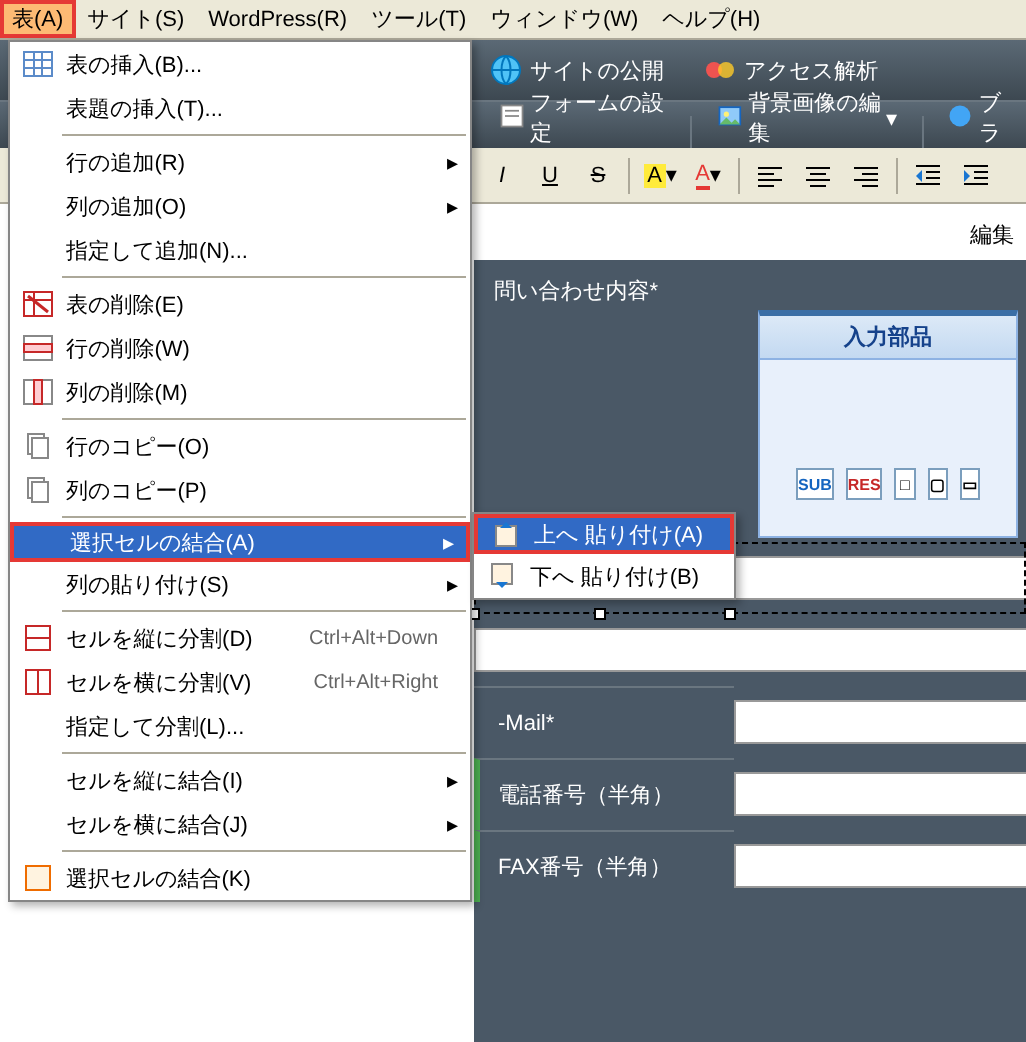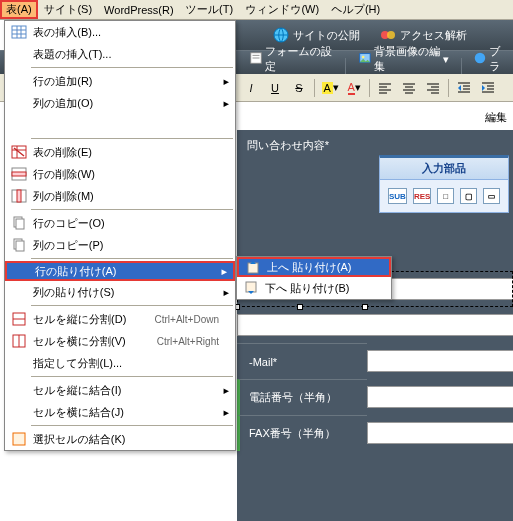--- a/index.html
+++ b/index.html
@@ -1,53 +1,53 @@
 <!DOCTYPE html>
 <html><head>
 <meta charset="utf-8">
 <style>
 * { margin: 0; padding: 0; box-sizing: border-box; font-family: "MS UI Gothic", "Meiryo", sans-serif; font-size: 11px; }
 body { width: 513px; height: 521px; background: #fff; position: relative; overflow: hidden; }
 .menubar { display: flex; background: #ece9d8; border-bottom: 1px solid #aca899; height: 20px; align-items: center; }
 .menubar-item { padding: 2px 6px; cursor: default; }
 .menubar-item.active { background: #fdba74; border: 1px solid #7b9ebd; border-bottom: none; }
 .menubar-item.highlight { border: 2px solid #e53935; padding: 0 4px; }
-.toolbar1 { background: linear-gradient(#5b6975, #3d4851); height: 30px; display: flex; align-items: center; padding-left: 245px; color: #fff; gap: 20px; margin-left: 28px; }
+.toolbar1 { background: linear-gradient(#5b6975, #3d4851); height: 30px; display: flex; align-items: center; padding-left: 245px; color: #fff; gap: 20px; }
 .toolbar1 .tb-item { display: flex; align-items: center; gap: 4px; }
 .tb-icon { width: 16px; height: 16px; display: inline-block; }
 .toolbar2 { background: linear-gradient(#5b6975, #3d4851); height: 24px; display: flex; align-items: flex-end; padding-left: 245px; color: #fff; gap: 8px; font-size: 10px; border-top: 1px solid #6a7680; }
 .toolbar2 .tb2-item { display: flex; align-items: center; gap: 2px; padding: 0 4px; }
 .toolbar3 { background: #ece9d8; height: 28px; border-bottom: 1px solid #aca899; display: flex; align-items: center; padding-left: 240px; gap: 2px; }
 .toolbar3 .fmt-btn { width: 22px; height: 22px; display: flex; align-items: center; justify-content: center; border: 1px solid transparent; }
 .toolbar3 .sep { width: 1px; height: 18px; background: #aca899; margin: 0 2px; }
 .ribbon-right { position: absolute; right: 6px; top: 110px; font-size: 10px; color: #000; }
 .dropdown-menu { position: absolute; top: 20px; left: 4px; width: 232px; background: #fff; border: 1px solid #868686; box-shadow: 2px 2px 4px rgba(0,0,0,.3); z-index: 100; }
 .dropdown-menu .mi { display: flex; align-items: center; height: 22px; padding: 0 4px; position: relative; }
 .dropdown-menu .mi .ico { width: 20px; height: 20px; margin-right: 4px; display: flex; align-items: center; justify-content: center; }
 .dropdown-menu .mi .lbl { flex: 1; }
 .dropdown-menu .mi .shortcut { color: #666; font-size: 10px; margin-right: 12px; }
 .dropdown-menu .mi .arrow { position: absolute; right: 6px; }
 .dropdown-menu .mi.hover { background: #316ac5; color: #fff; }
 .dropdown-menu .mi.hl-red { border: 2px solid #e53935; height: 20px; }
 .dropdown-menu .msep { height: 1px; background: #aca899; margin: 2px 2px 2px 26px; }
-.submenu { position: absolute; top: 256px; left: 236px; width: 156px; background: #fff; border: 1px solid #868686; box-shadow: 2px 2px 4px rgba(0,0,0,.3); z-index: 101; }
+.submenu { position: absolute; top: 256px; left: 236px; width: 132px; background: #fff; border: 1px solid #868686; box-shadow: 2px 2px 4px rgba(0,0,0,.3); z-index: 101; }
 .submenu .mi { display: flex; align-items: center; height: 22px; padding: 0 4px; }
 .submenu .mi .ico { width: 20px; height: 20px; margin-right: 4px; display: flex; align-items: center; justify-content: center; }
 .submenu .mi.hover { background: #316ac5; color: #fff; }
 .submenu .mi.hl-red { border: 2px solid #e53935; height: 20px; }
 .canvas { position: absolute; left: 237px; top: 130px; right: 0; bottom: 0; background: #4a5866; }
 .form-area { padding-top: 110px; }
 .form-row { display: flex; align-items: center; height: 36px; }
 .form-label { width: 130px; padding-left: 12px; color: #fff; border-top: 1px solid #6a7680; height: 36px; display: flex; align-items: center; }
 .form-label.green { border-left: 3px solid #4caf50; padding-left: 9px; }
 .form-input { background: #fff; height: 22px; border: 1px solid #999; flex: 1; margin-right: -20px; }
 .form-header { color: #fff; padding: 8px 0 8px 10px; }
 .palette { position: absolute; right: 4px; top: 155px; width: 130px; background: #e8f0fb; border: 1px solid #8db2e3; border-top: 3px solid #3b6ea5; z-index: 50; }
 .palette .pal-title { background: linear-gradient(#dce9f7,#c3d9f1); height: 22px; display: flex; align-items: center; justify-content: center; color: #15428b; font-weight: bold; border-bottom: 1px solid #8db2e3; }
-.palette .pal-body { padding: 8px; display: flex; gap: 6px; }
+.palette .pal-body { padding: 18px; display: flex; gap: 6px; margin-top: 36px; }
 .pal-item { width: 22px; height: 16px; border: 1px solid #7b9ebd; background: #fff; display: flex; align-items: center; justify-content: center; font-size: 8px; font-weight: bold; }
 .resize-handle { width: 6px; height: 6px; background: #fff; border: 1px solid #000; position: absolute; }
 .sel-border { position: absolute; border: 1px dashed #000; }
 </style>
 </head>
 <body>
 
 <div class="menubar">
   <div class="menubar-item active highlight">表(A)</div>
   <div class="menubar-item">サイト(S)</div>
@@ -229,20 +229,21 @@
       <span class="lbl">行の追加(R)</span>
       <span class="arrow">▸</span>
     </div>
   <div class="mi">
       <span class="ico"></span>
       <span class="lbl">列の追加(O)</span>
       <span class="arrow">▸</span>
     </div>
   <div class="mi">
       <span class="ico"></span>
+      <span class="lbl">指定して追加(N)...</span>
     </div>
   <div class="msep"></div>
   <div class="mi">
       <span class="ico">
         <svg width="16" height="16" viewBox="0 0 16 16">
           <rect x="1" y="2" width="14" height="12" fill="#fff" stroke="#c62828"></rect>
           <line x1="1" y1="6" x2="15" y2="6" stroke="#c62828"></line>
           <line x1="6" y1="2" x2="6" y2="14" stroke="#c62828"></line>
           <line x1="3" y1="4" x2="13" y2="12" stroke="#c62828" stroke-width="1.5"></line>
         </svg>
@@ -282,21 +283,21 @@
         <svg width="16" height="16" viewBox="0 0 16 16">
           <rect x="3" y="2" width="8" height="10" fill="#fff" stroke="#888"></rect>
           <rect x="5" y="4" width="8" height="10" fill="#fff" stroke="#888"></rect>
         </svg>
       </span>
       <span class="lbl">列のコピー(P)</span>
     </div>
   <div class="msep"></div>
   <div class="mi hover hl-red">
       <span class="ico"></span>
-      <span class="lbl">行の貼り付け(A)</span>
+      <span class="lbl">選択セルの結合(A)</span>
       <span class="arrow">▸</span>
     </div>
   <div class="mi">
       <span class="ico"></span>
       <span class="lbl">列の貼り付け(S)</span>
       <span class="arrow">▸</span>
     </div>
   <div class="msep"></div>
   <div class="mi">
       <span class="ico">

